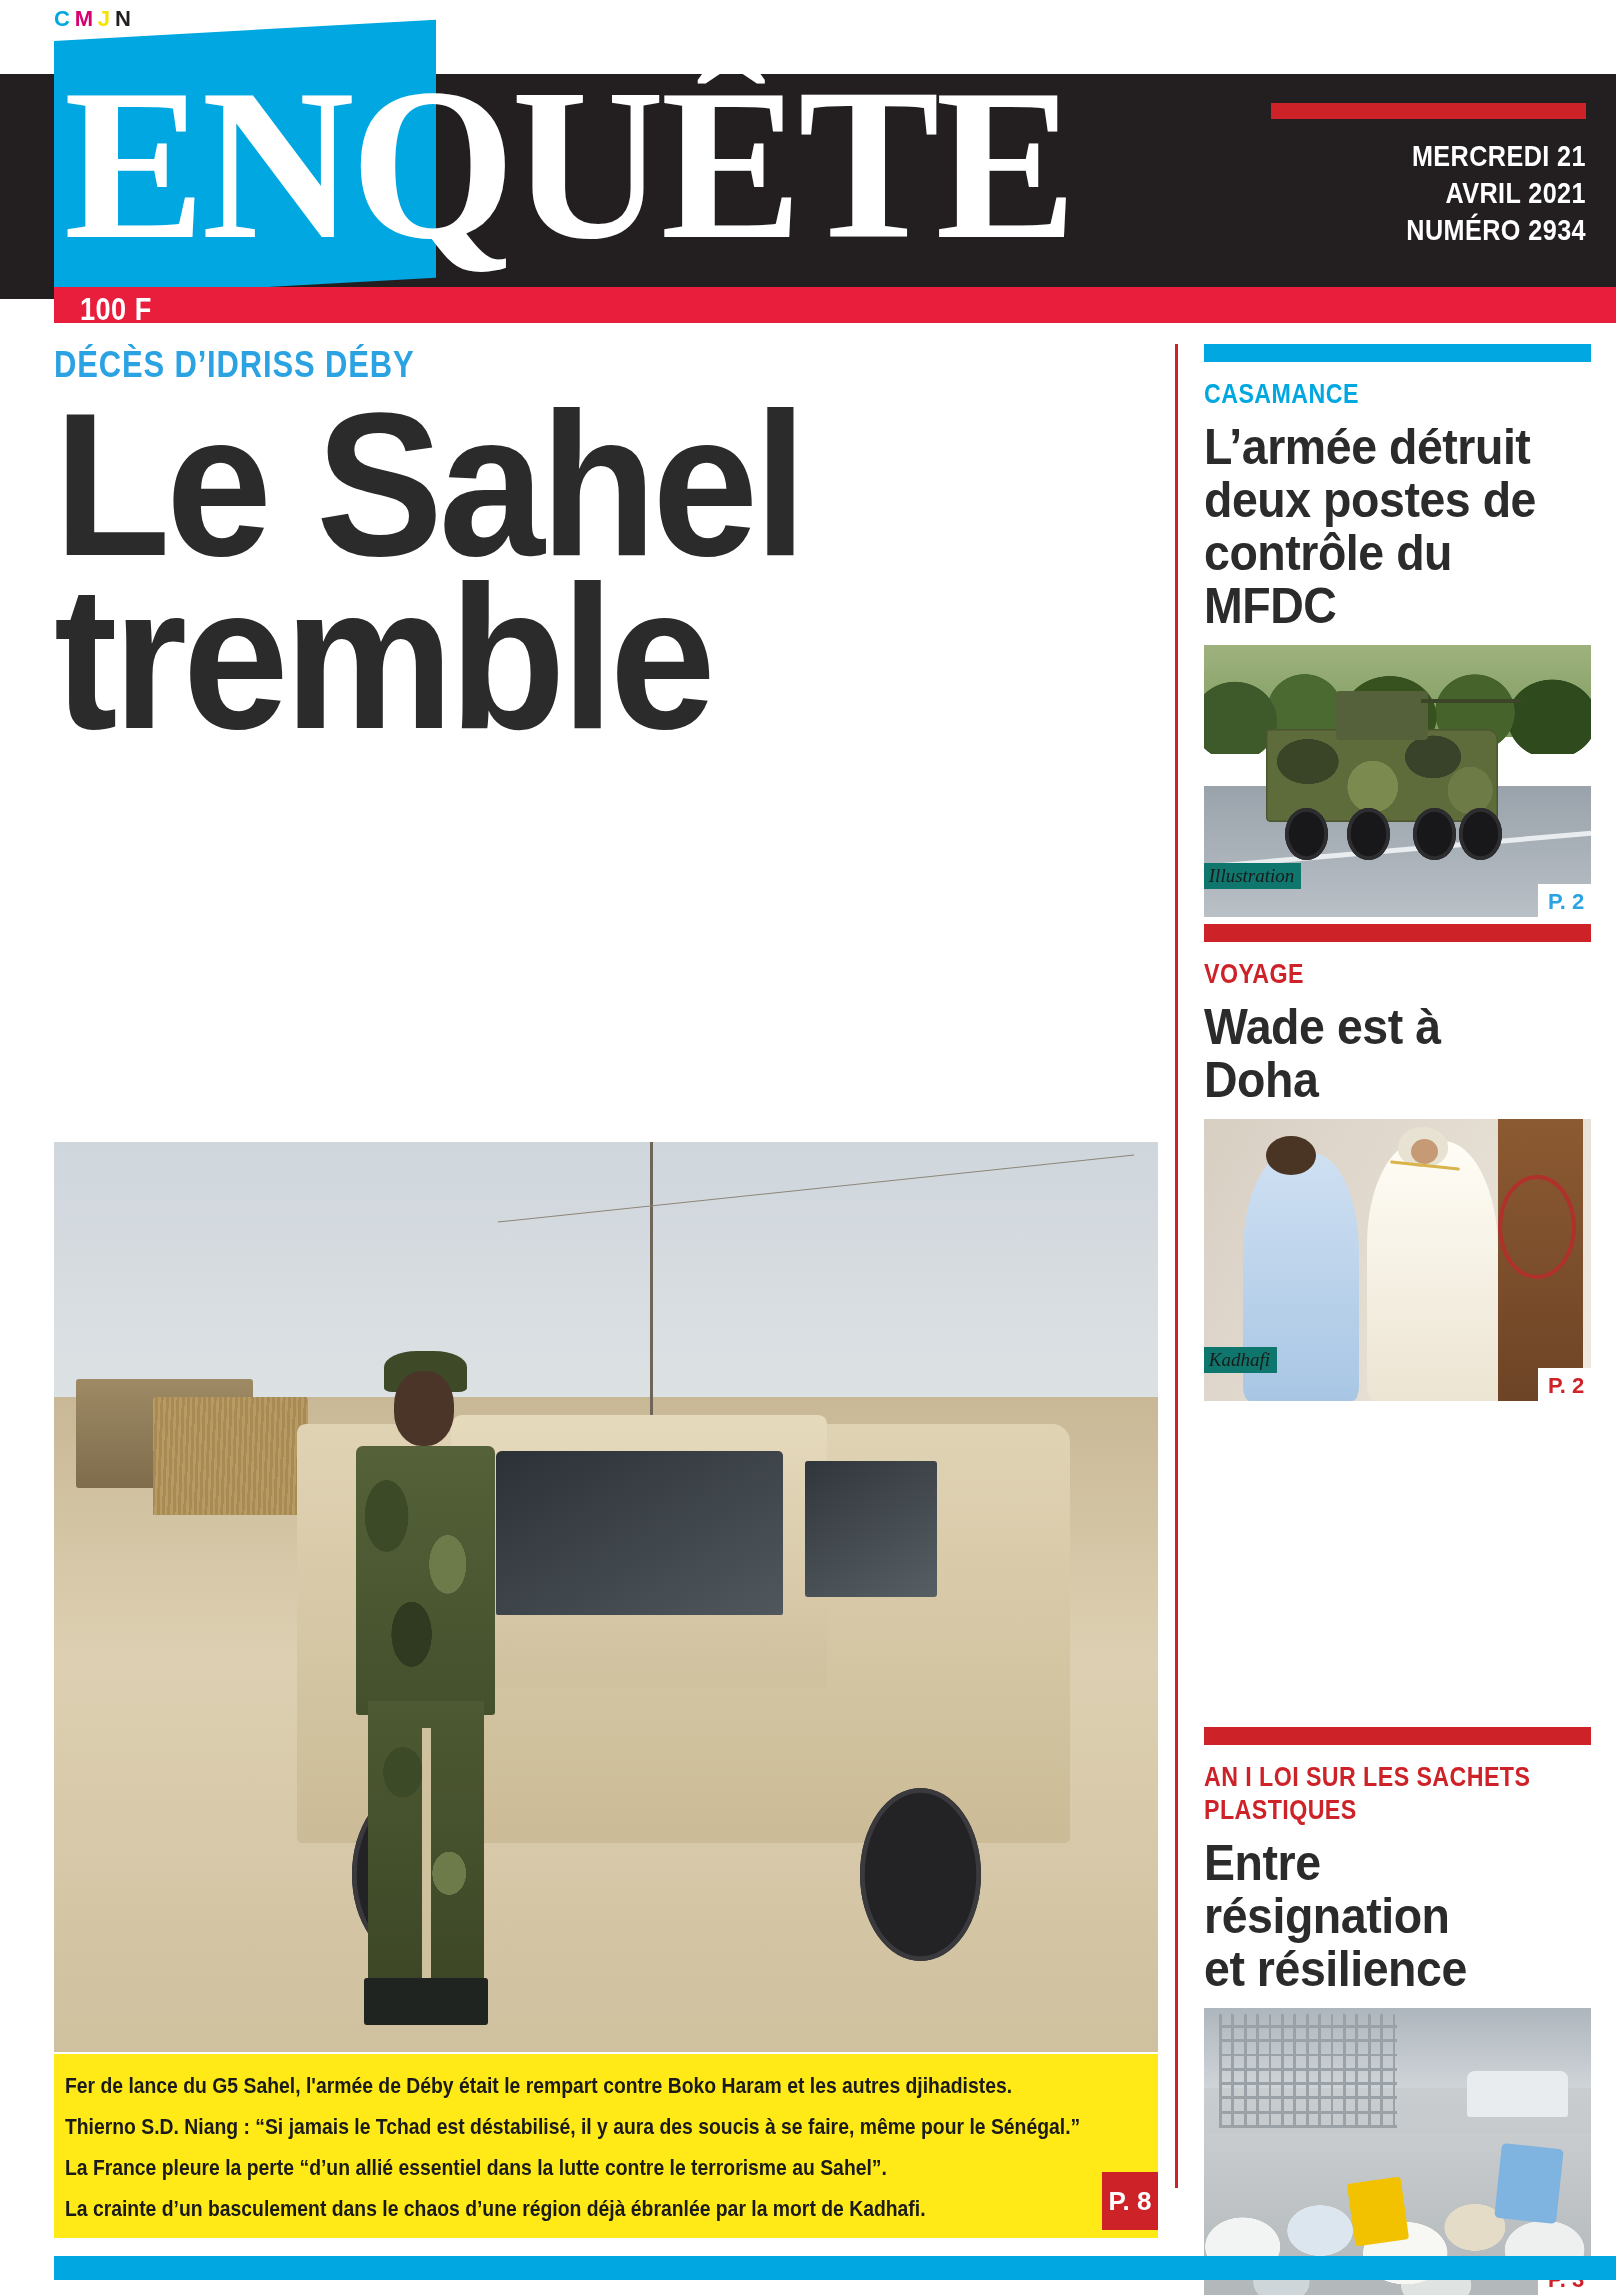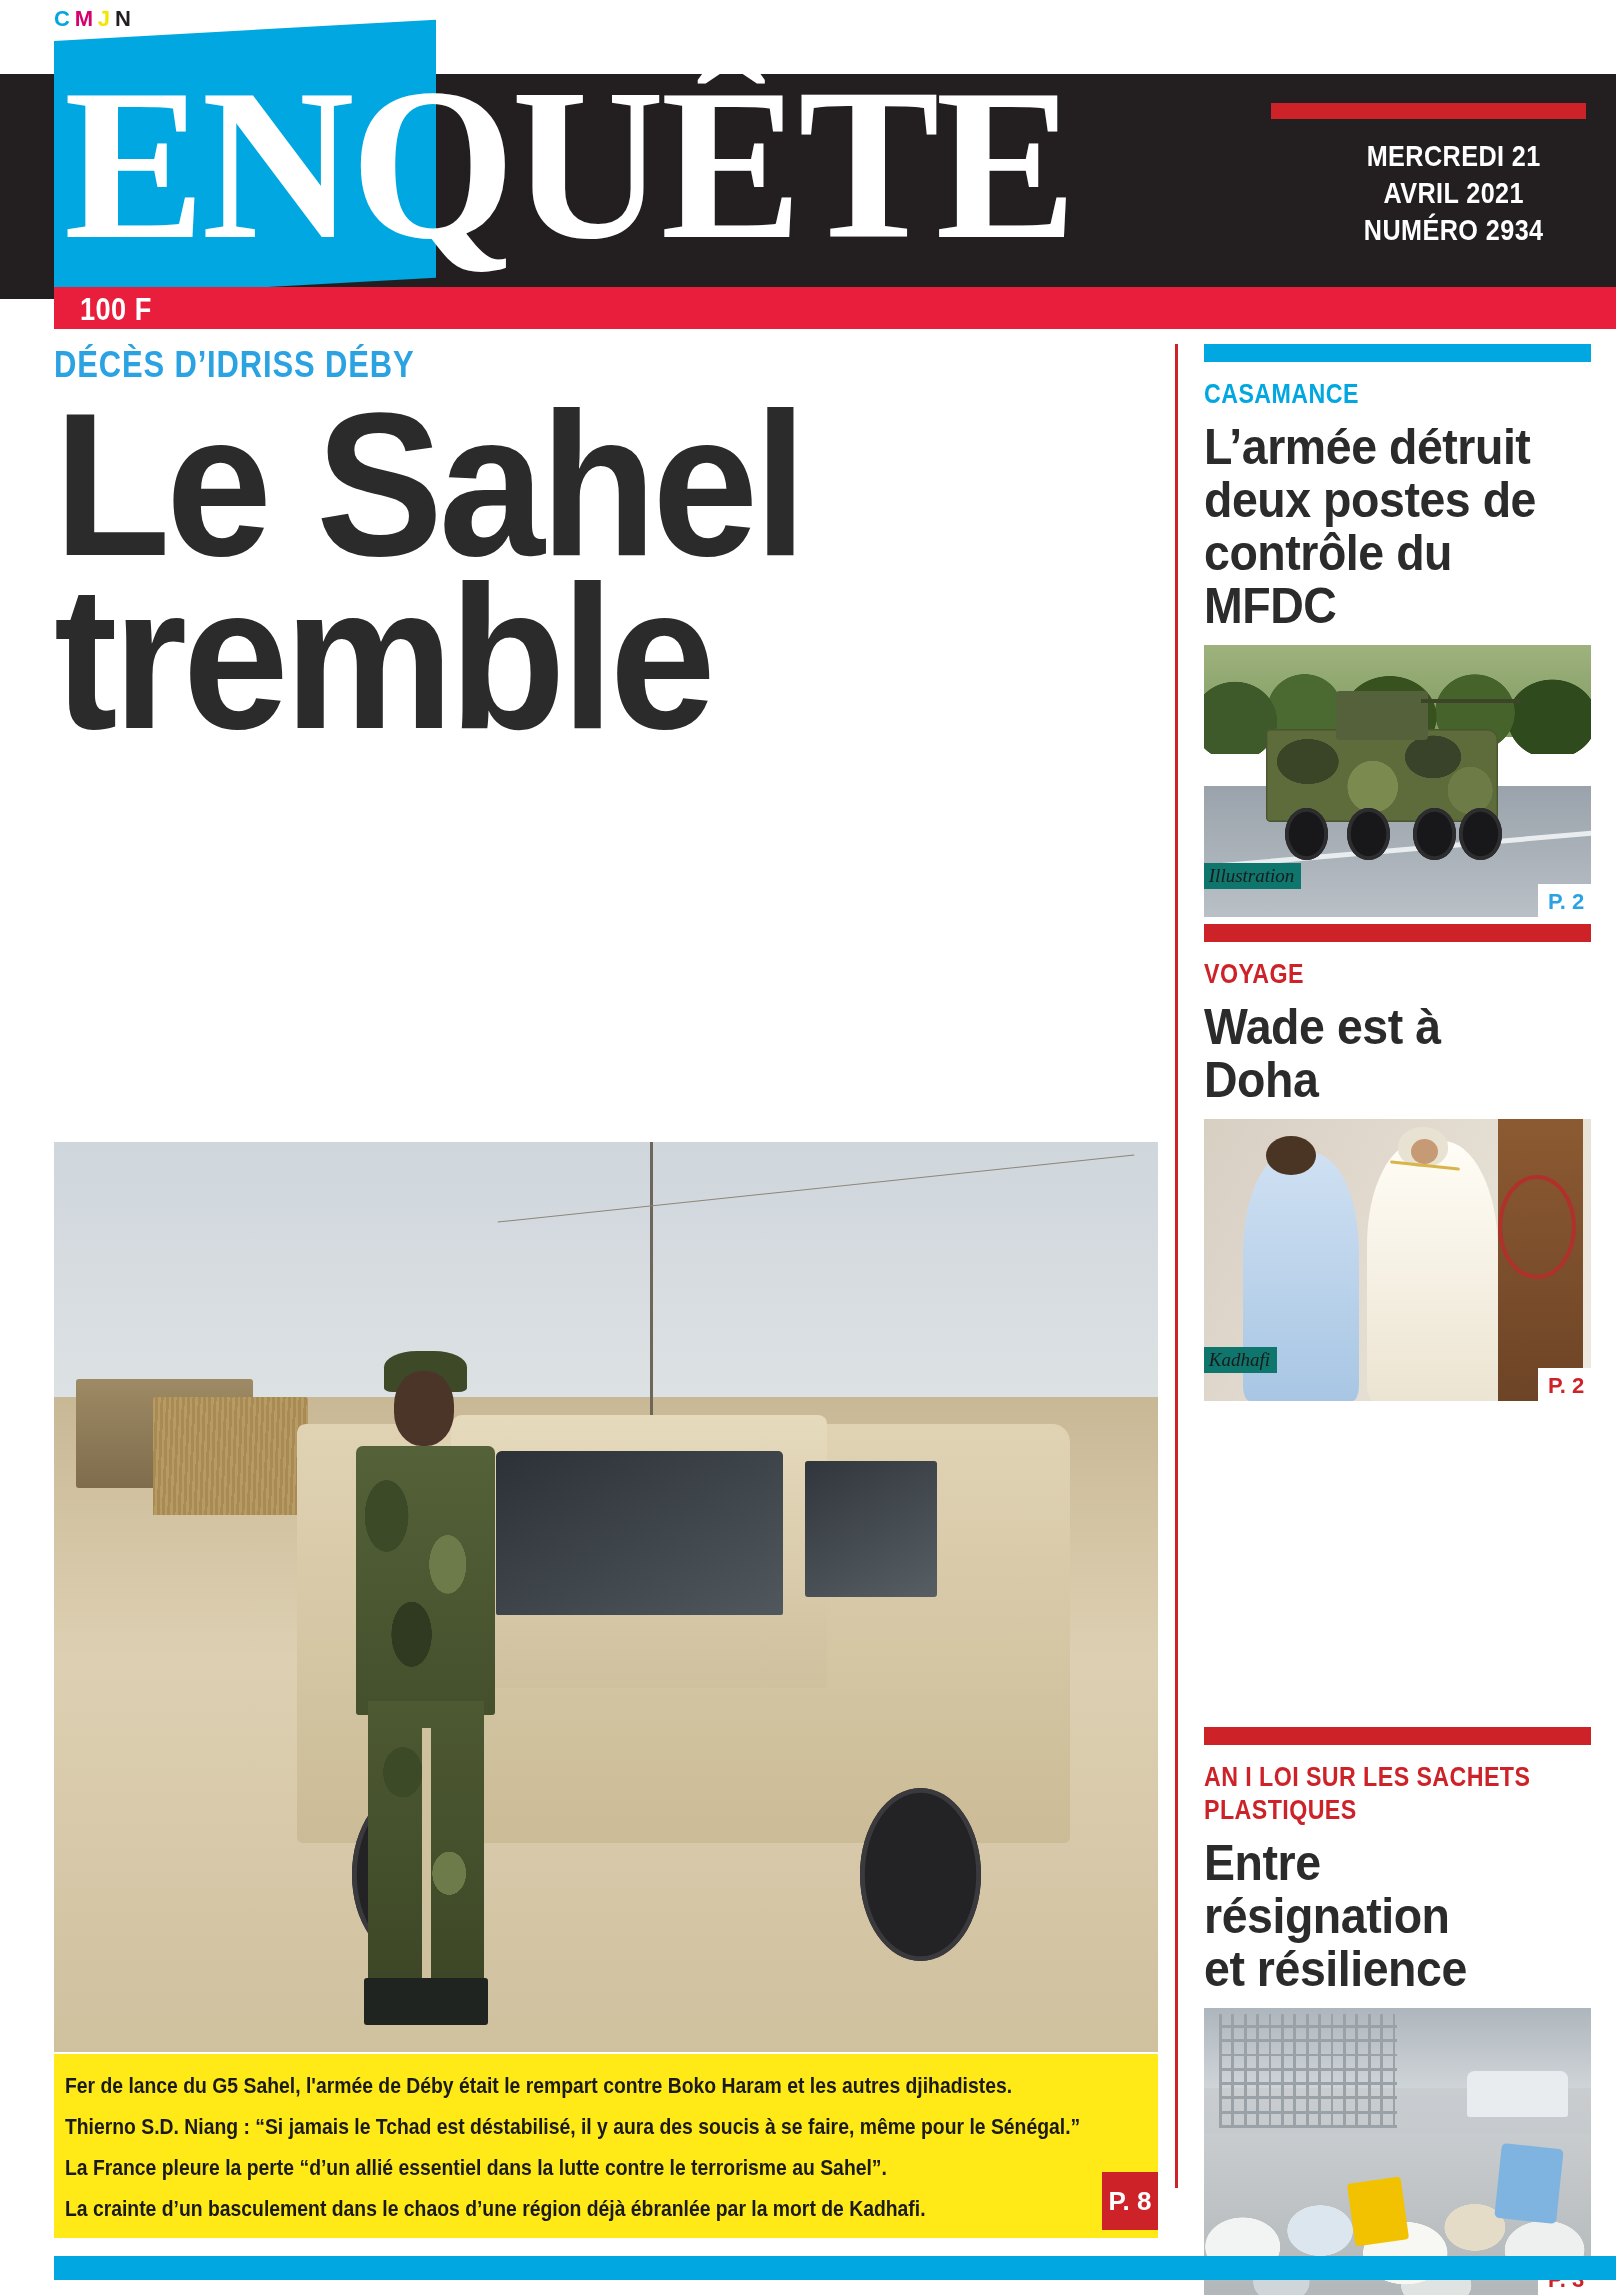--- a/index.html
+++ b/index.html
@@ -22,27 +22,27 @@
   #mh-cyan{position:absolute;left:54px;top:29px;width:382px;height:258px;
            background:#00A7E1;
            transform:skewY(-3.2deg);transform-origin:left bottom;}
   #mh-word{position:absolute;left:64px;top:50px;width:1156px;height:205px;
            color:#fff;font-family:"Liberation Serif",serif;font-weight:700;
            font-size:216px;line-height:205px;letter-spacing:-3.8px;
            transform:scaleX(0.98);transform-origin:left top;white-space:nowrap;}
   #mh-redbar{position:absolute;left:1271px;top:91px;width:315px;height:16px;
              background:#CE2229;}
   #mh-date{position:absolute;left:1271px;top:125px;width:315px;
-           color:#fff;text-align:center;}
+           color:#fff;text-align:right;}
   #mh-date div{font-size:30px;line-height:37px;font-weight:700;letter-spacing:0.5px;
                font-family:"Liberation Sans Narrow","Liberation Sans",sans-serif;
                transform:scaleX(0.84);transform-origin:right center;}
 
   
-  #price-strip{position:absolute;left:54px;top:287px;width:1563px;height:42px;
+  #price-strip{position:absolute;left:54px;top:287px;width:1563px;height:36px;
                background:#E81E3C;}
   #price-strip .price{position:absolute;left:26px;top:3.8px;color:#fff;
     font-size:32px;font-weight:700;letter-spacing:0.5px;
     font-family:"Liberation Sans Narrow","Liberation Sans",sans-serif;
     transform:scaleX(0.85);transform-origin:left top;}
 
   
   #lead{position:absolute;left:54px;top:344px;width:1104px;}
   #lead-kicker{color:#2BA3E3;font-size:36px;font-weight:700;letter-spacing:1px;
     line-height:41px;

